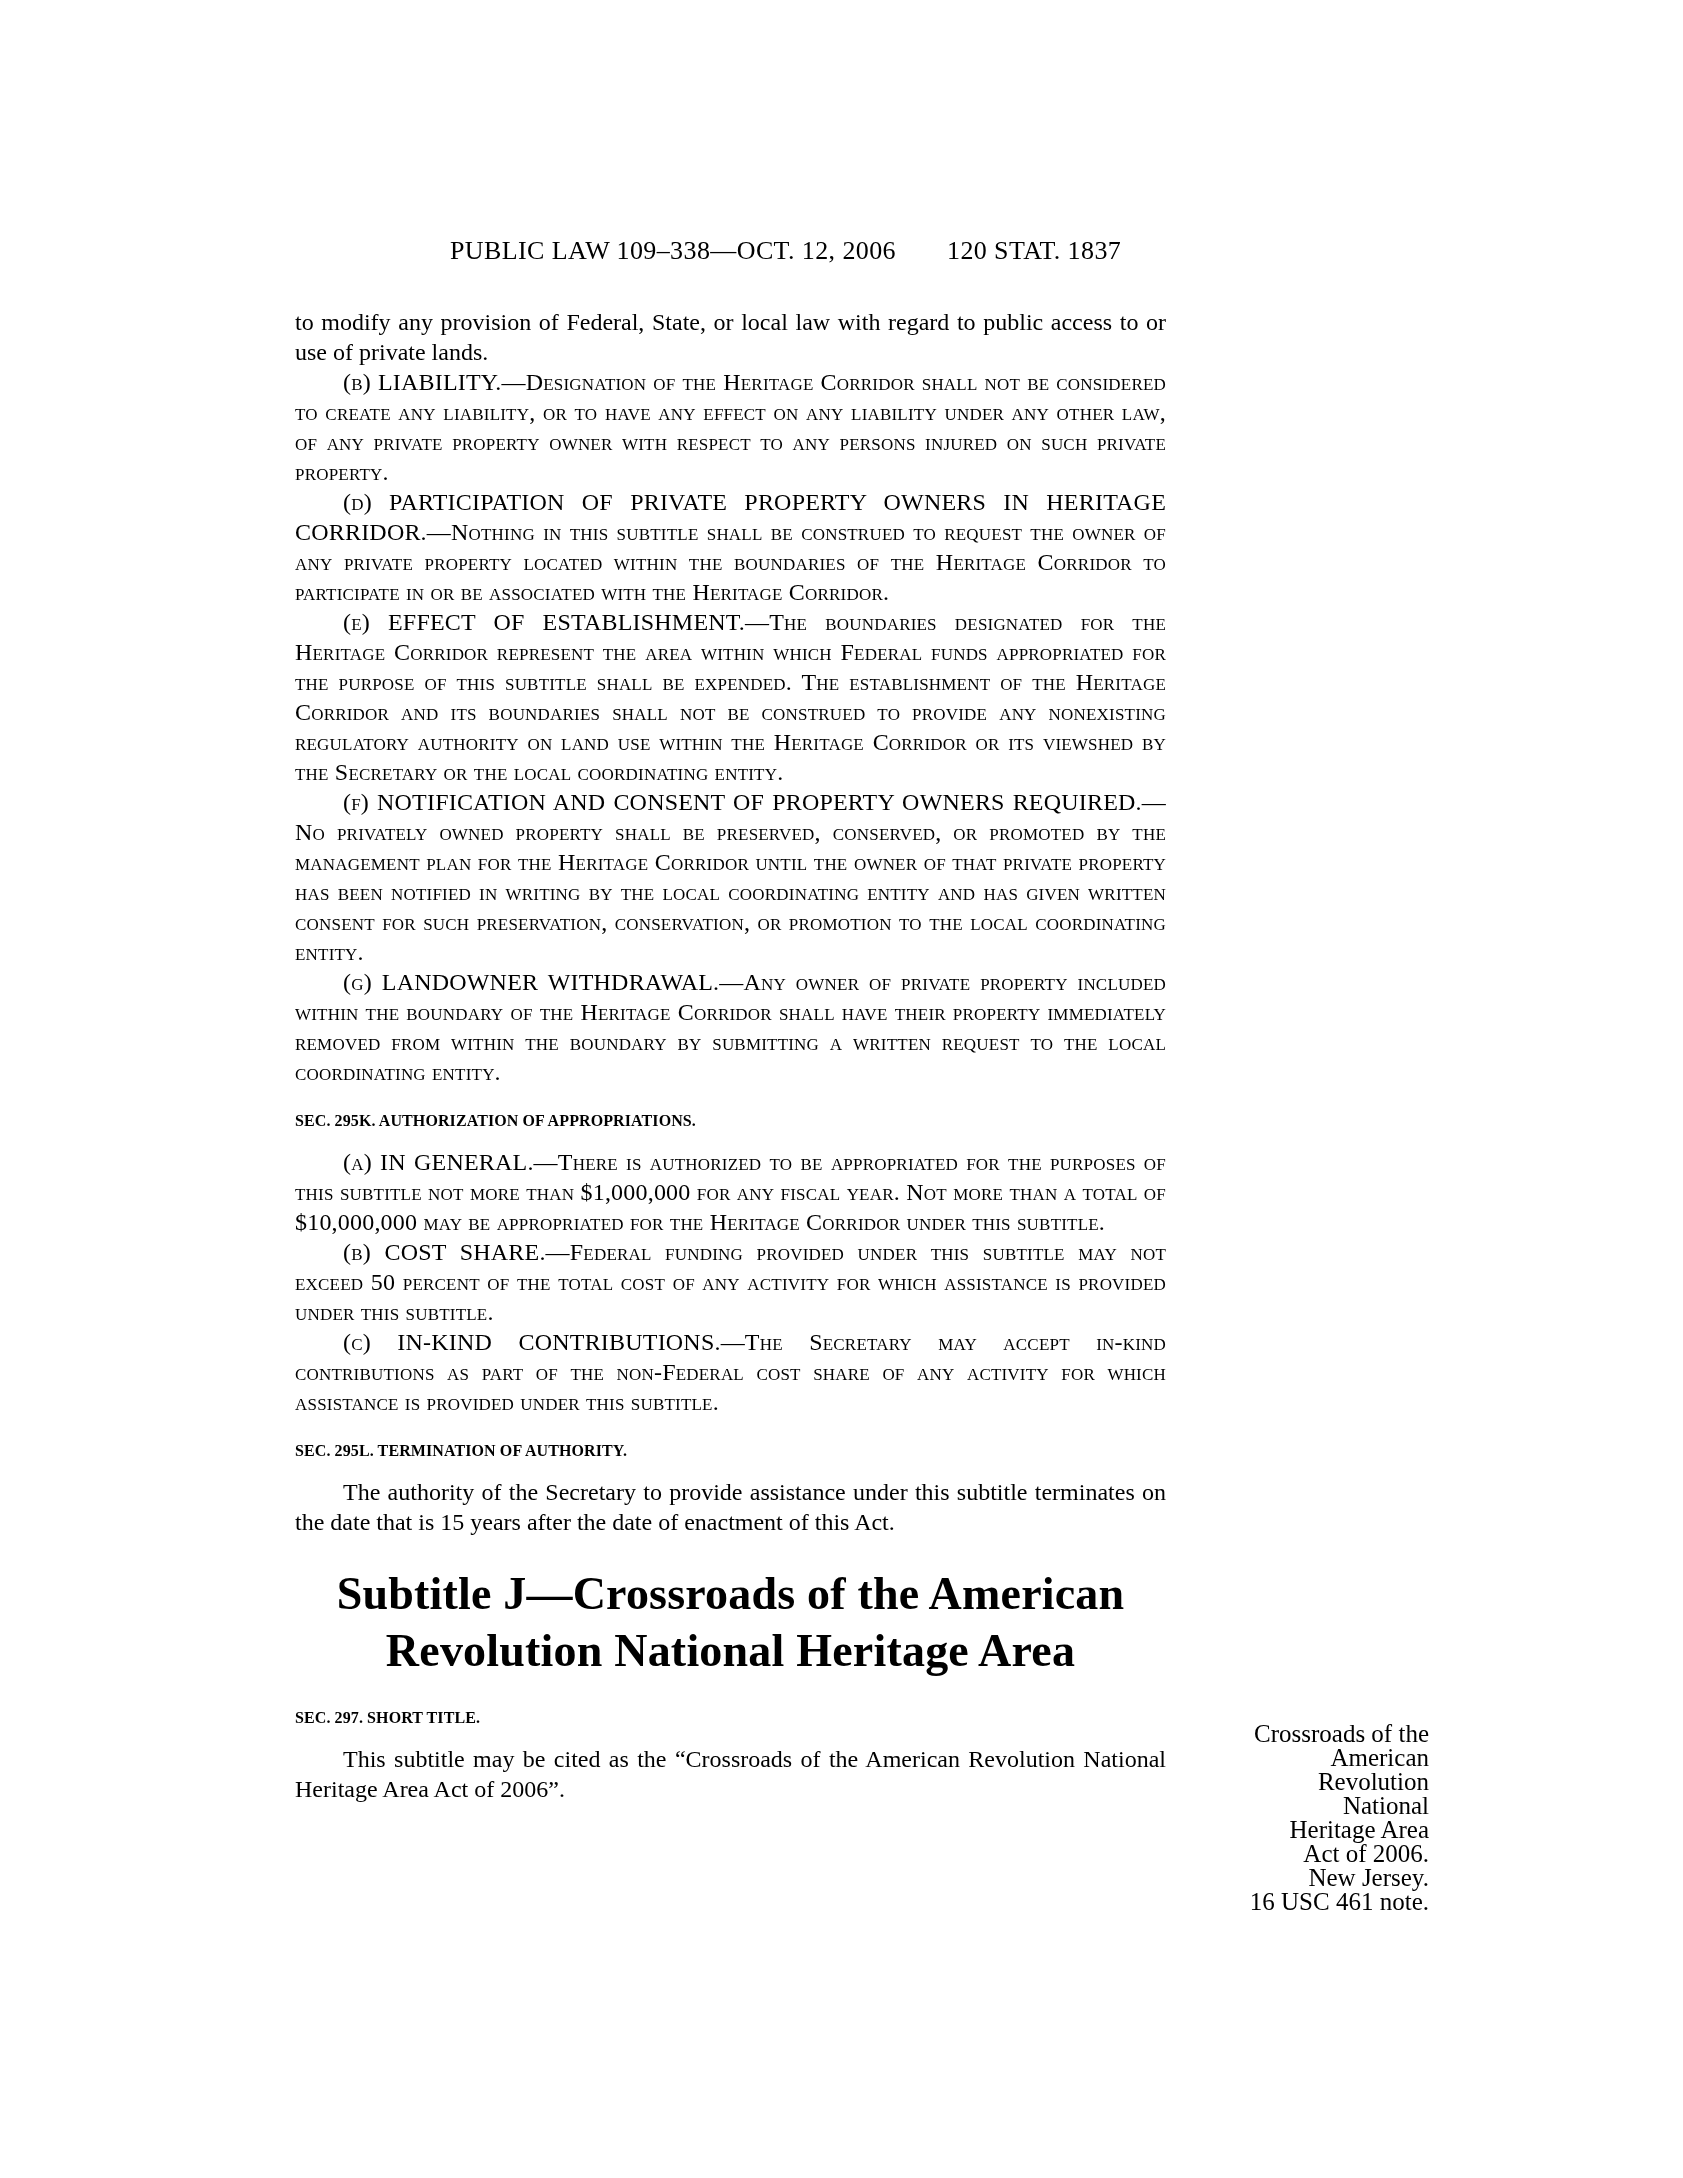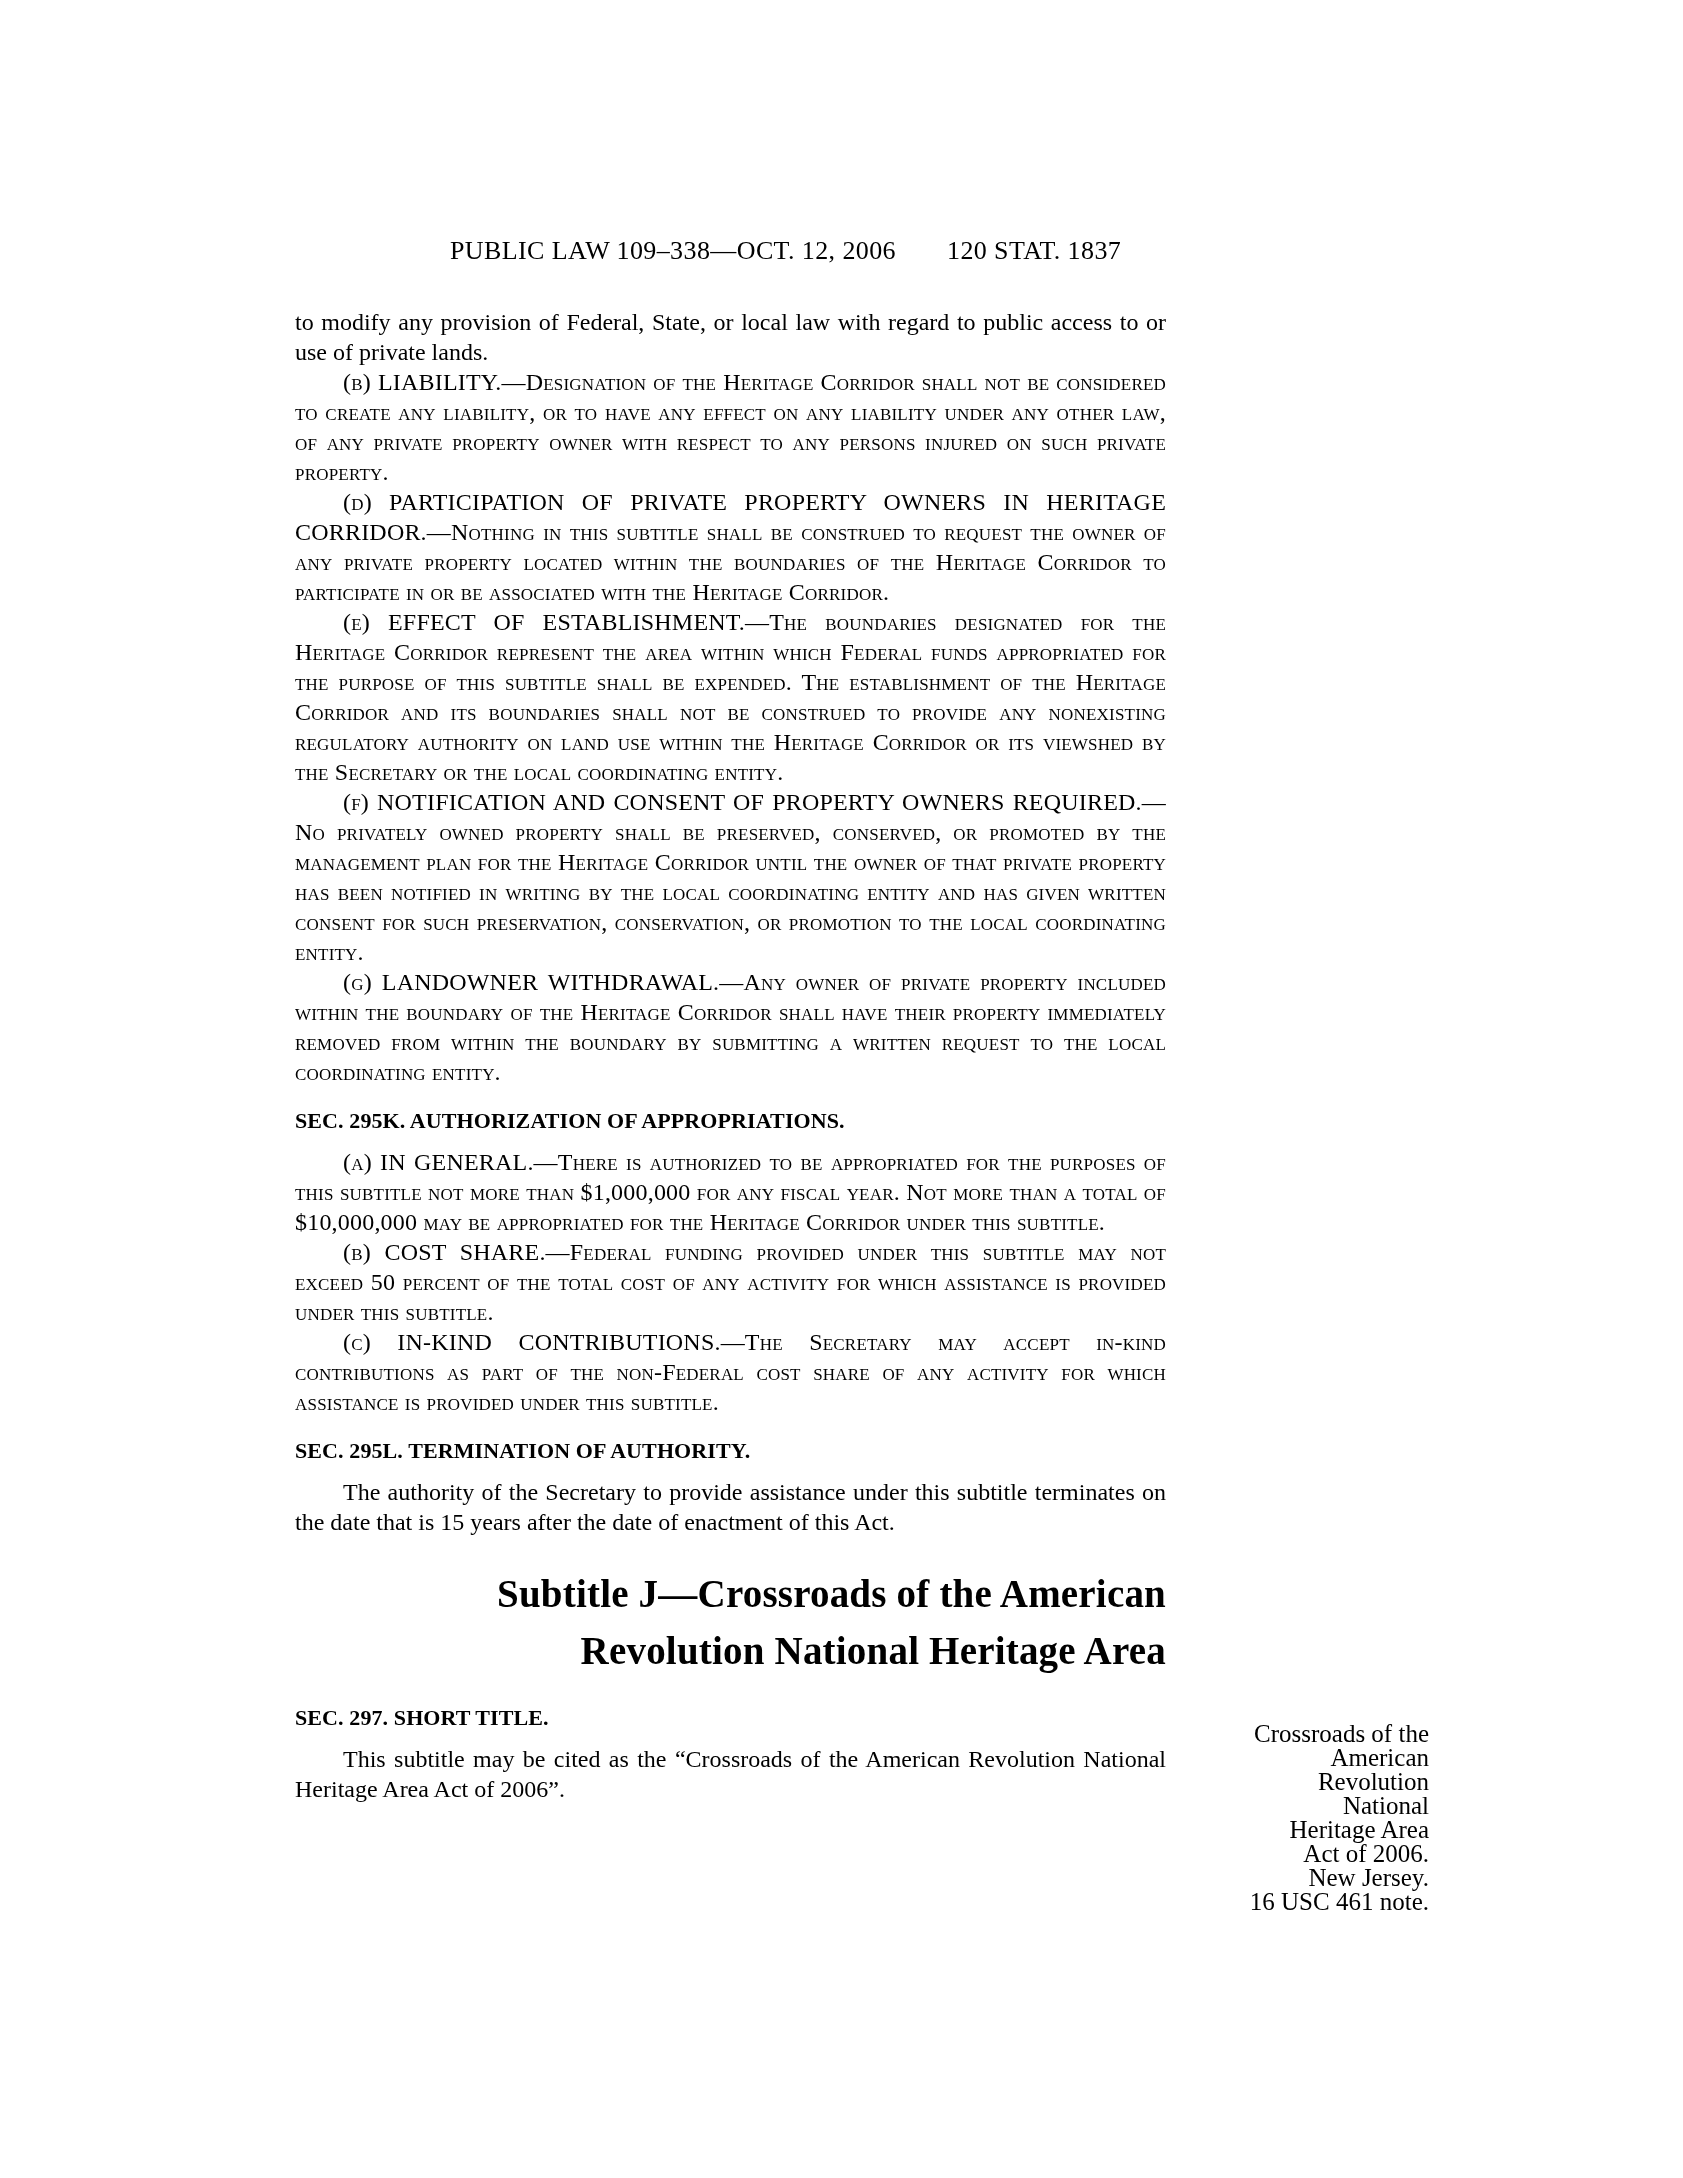--- a/index.html
+++ b/index.html
@@ -60,28 +60,28 @@
   .sc {
     font-variant: small-caps;
     letter-spacing: 0.2px;
   }
   .sechead {
     margin: 0;
     padding-top: 19px;
     padding-bottom: 11px;
     font-family: "Liberation Serif", serif;
     font-weight: bold;
-    font-size: 22px;
+    font-size: 16px;
     letter-spacing: 0.1px;
     text-align: left;
   }
   .subtitle-head {
-    text-align: right;
+    text-align: center;
     font-weight: bold;
-    font-size: 39px;
+    font-size: 46px;
     line-height: 45px;
     margin: 0;
     padding-top: 34px;
     padding-bottom: 12px;
     letter-spacing: 0.2px;
   }
   
   .margin-note {
     position: absolute;
     left: 1191px;

